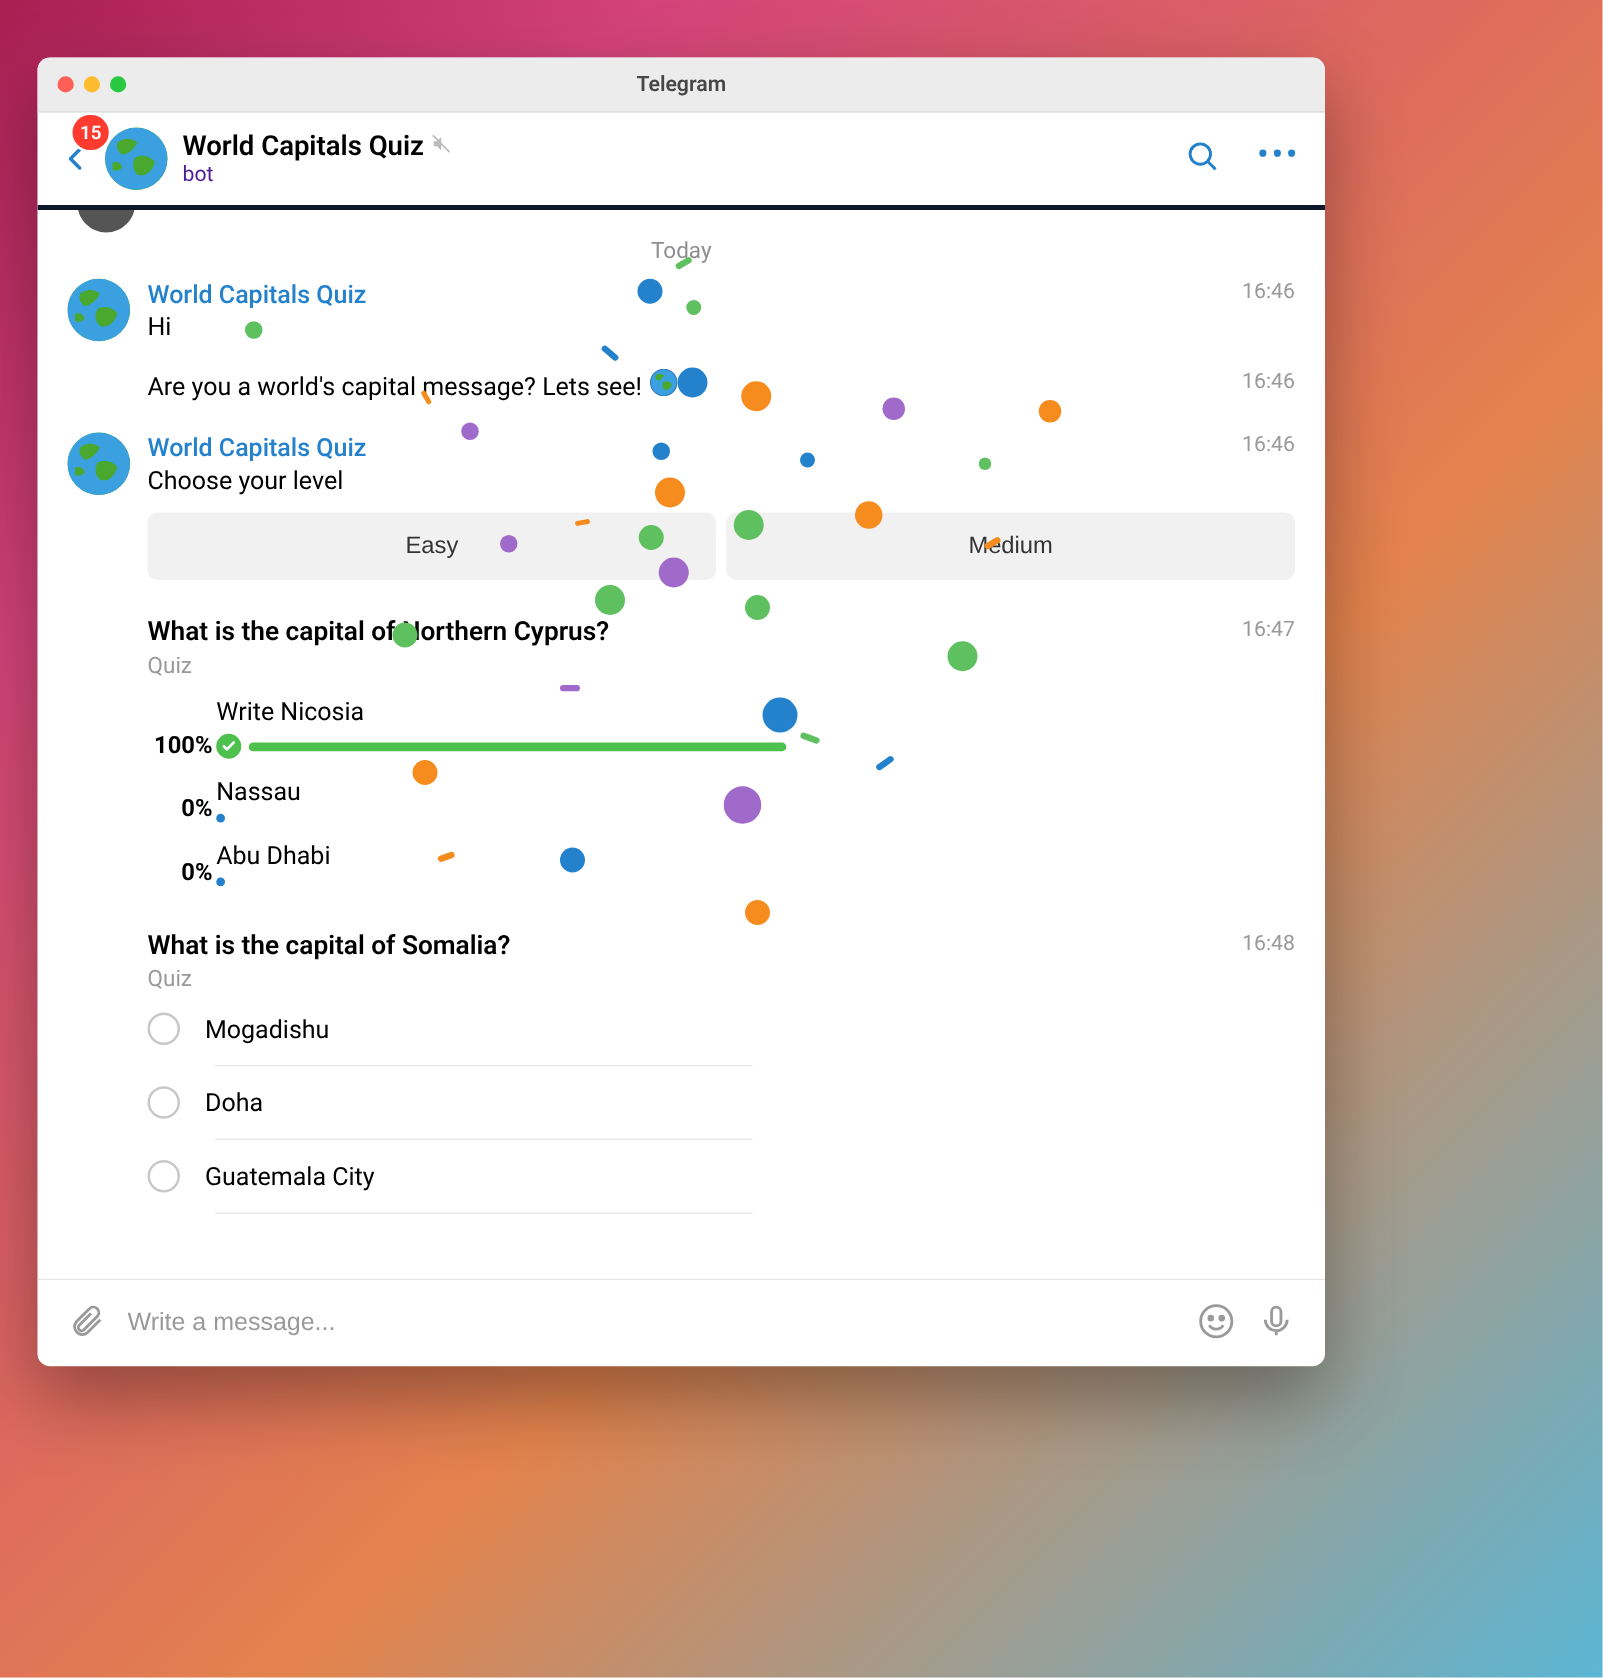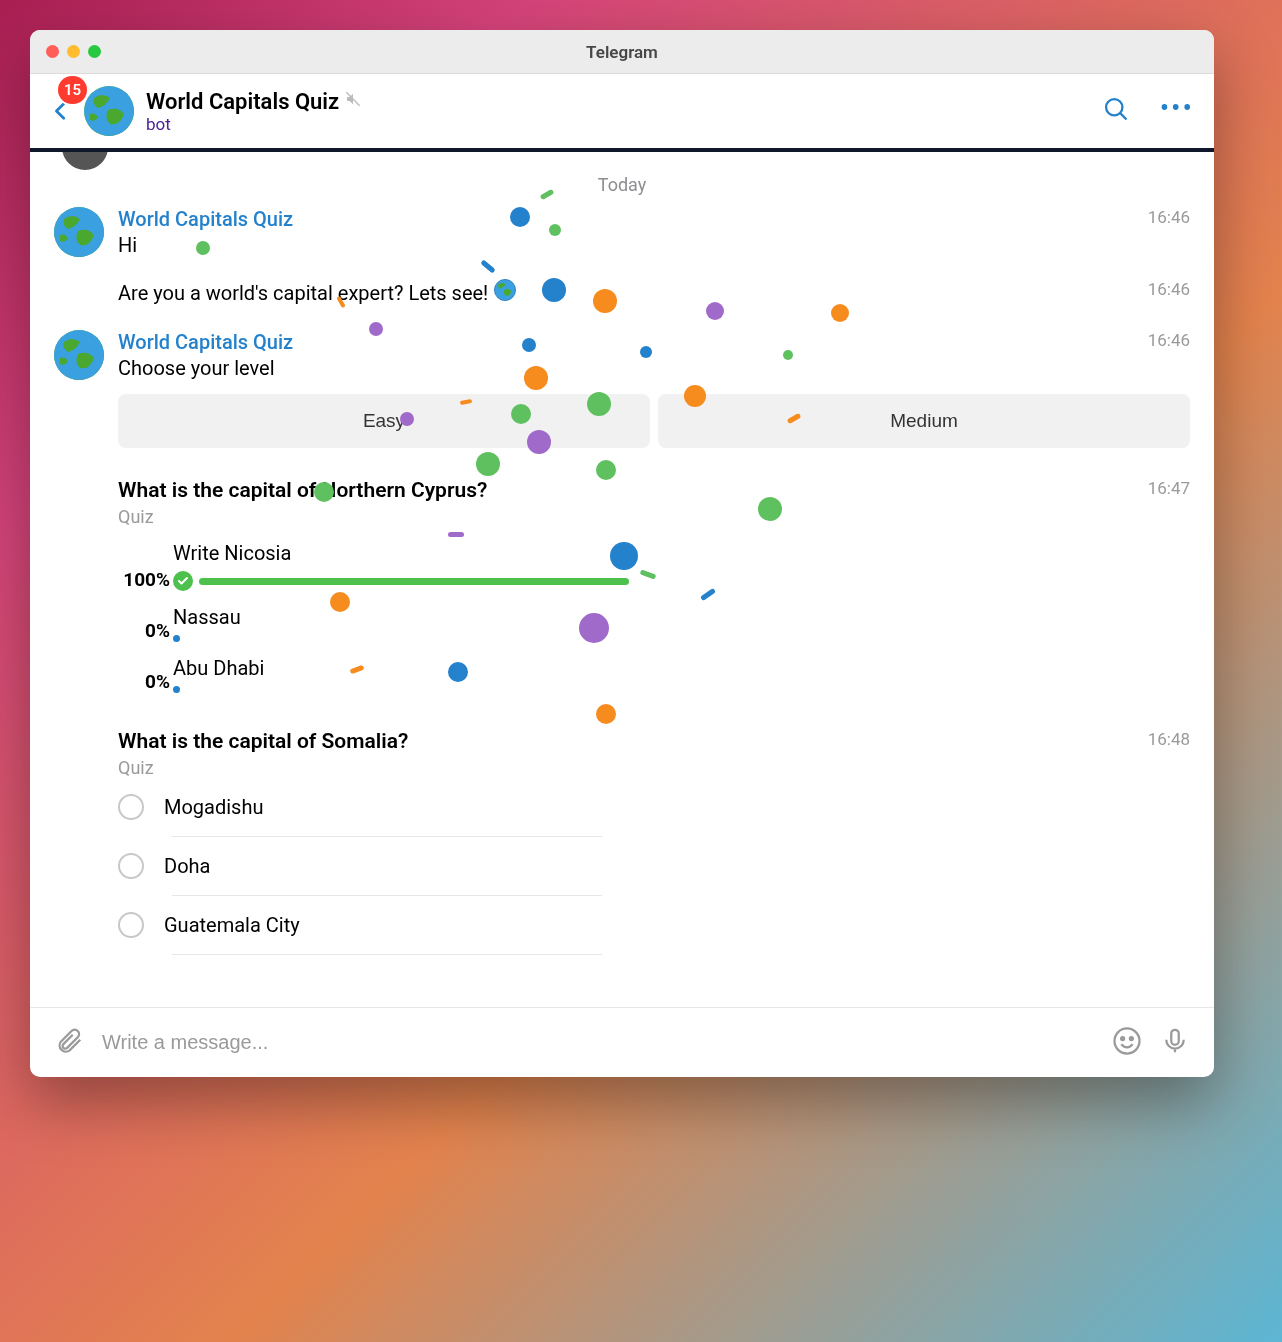--- a/index.html
+++ b/index.html
@@ -6,26 +6,27 @@
   html, body { height: 100%; }
   body {
     font-family: -apple-system, BlinkMacSystemFont, "Segoe UI", Roboto, Helvetica, Arial, sans-serif;
     background: linear-gradient(135deg, #a91f52 0%, #d4437a 20%, #e3834d 60%, #5bb6d4 100%);
     display: flex;
     align-items: flex-start;
     justify-content: flex-start;
     padding: 30px;
   }
   .window {
-    width: 1184px;
+    width: 1030px;
     background: #fff;
     border-radius: 10px;
     overflow: hidden;
     box-shadow: 0 25px 60px rgba(0,0,0,.35);
     position: relative;
+    margin-top: 16px;
   }
   .titlebar {
     height: 44px;
     background: #ececec;
     display: flex;
     align-items: center;
     padding: 0 16px;
     position: relative;
     border-bottom: 1px solid #dcdcdc;
   }
@@ -223,21 +224,21 @@
       </div>
       <div class="msg-col">
         <div class="msg-time">16:46</div>
         <div class="sender">World Capitals Quiz</div>
         <div class="msg-text">Hi</div>
       </div>
     </div>
     <div class="msg-continued">
       <div class="msg-time">16:46</div>
       <div class="msg-text with-emoji">
-        <span>Are you a world's capital expert? Lets see!</span>
+        <span>Are you a world's capital message? Lets see!</span>
         <span>
           <svg width="22" height="22" viewBox="0 0 50 50">
               <circle cx="25" cy="25" r="24" fill="#3aa0e0" stroke="#2d7cc0" stroke-width="2"></circle>
               <path d="M10 12 Q18 6 26 12 Q22 20 14 22 Q8 18 10 12 Z" fill="#4aa82f"></path>
               <path d="M24 24 Q34 20 40 28 Q36 40 26 38 Q20 32 24 24 Z" fill="#4aa82f"></path>
             </svg>
         </span>
       </div>
     </div>
 

